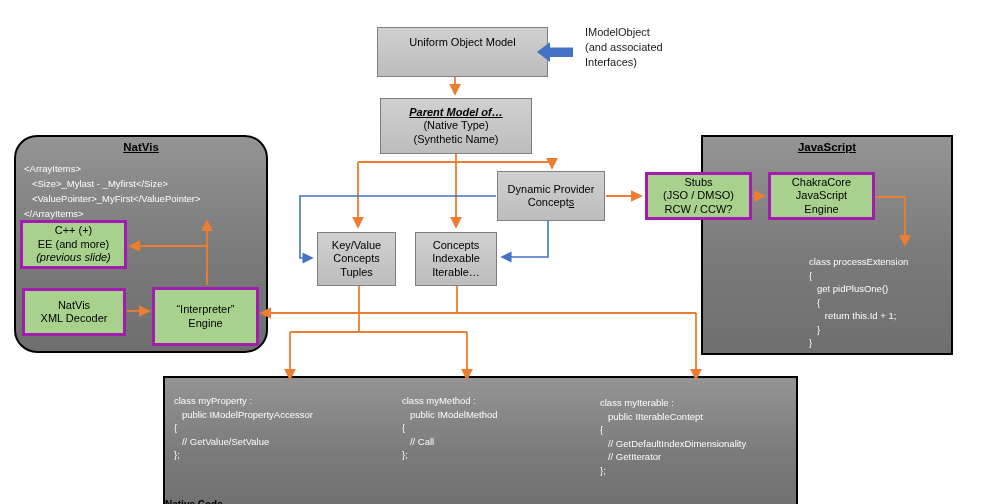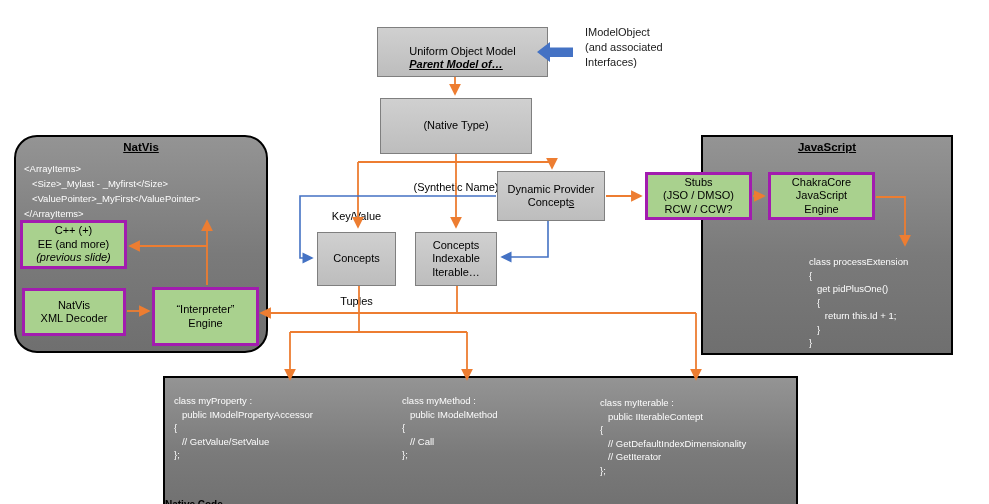--- a/index.html
+++ b/index.html
@@ -31,29 +31,29 @@
   .greenbox{
     position:absolute;box-sizing:border-box;
     background:#a9d18e;border:3px solid #a21caf;color:#000;
     display:flex;flex-direction:column;align-items:center;justify-content:center;
     font-size:11px;line-height:13.5px;text-align:center;z-index:3;
   }
   .bold-iu{font-weight:bold;font-style:italic;text-decoration:underline;}
   .italic{font-style:italic;}
   .u{text-decoration:underline;}
   
-  #uom-box{left:377px;top:27px;width:171px;height:50px;justify-content:flex-start;padding-top:17px;}
+  #uom-box{left:377px;top:27px;width:171px;height:50px;justify-content:flex-start;padding-top:8px;}
   #imodel-label{left:585px;top:25px;width:130px;font-size:11px;line-height:15px;}
-  #parent-box{left:380px;top:98px;width:152px;height:56px;gap:48px;}
+  #parent-box{left:380px;top:98px;width:152px;height:56px;}
   #natvis-panel{left:14px;top:135px;width:254px;height:218px;border-radius:23px;}
   #natvis-xml{position:absolute;left:8px;top:24px;line-height:15px;}
   #cpp-box{left:4px;top:83px;width:107px;height:49px;}
   #decoder-box{left:6px;top:151px;width:104px;height:48px;}
   #interpreter-box{left:136px;top:150px;width:107px;height:59px;}
-  #keyvalue-box{left:317px;top:232px;width:79px;height:54px;gap:29px;}
+  #keyvalue-box{left:317px;top:232px;width:79px;height:54px;}
   #concepts-box{left:415px;top:232px;width:82px;height:54px;}
   #dynamic-box{left:497px;top:171px;width:108px;height:50px;}
   #stubs-box{left:645px;top:172px;width:107px;height:48px;}
   #chakra-box{left:768px;top:172px;width:107px;height:48px;}
   #js-panel{left:701px;top:135px;width:252px;height:220px;}
   #js-code{position:absolute;left:106px;top:118px;}
   #native-panel{left:163px;top:376px;width:635px;height:144px;padding-left:13px;}
   #native-title{position:absolute;left:0;right:0;bottom:8px;text-align:left;
     font-weight:bold;text-decoration:underline;font-size:10px;color:#000;}
   #native-col1{position:absolute;left:9px;top:16px;}

